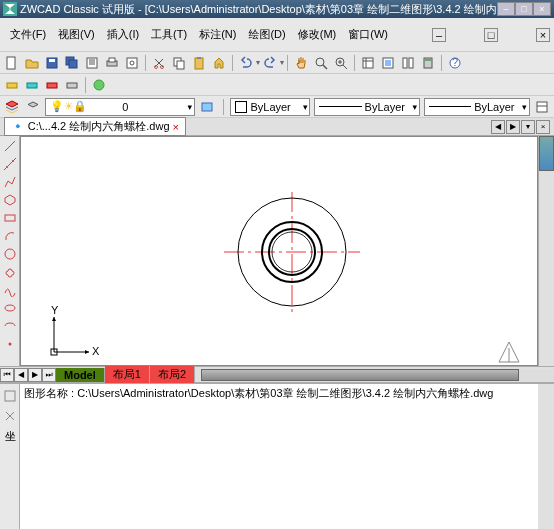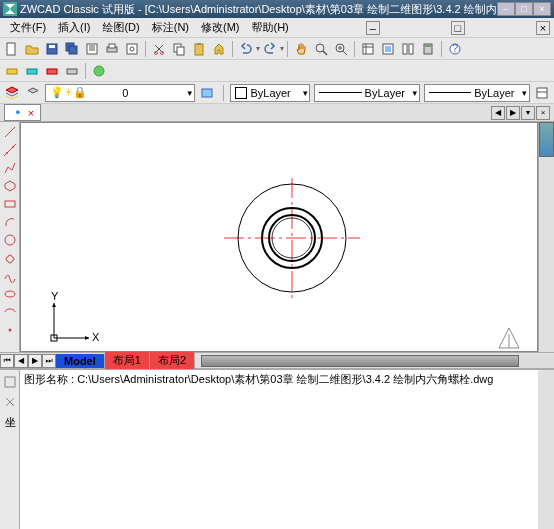--- a/index.html
+++ b/index.html
@@ -2,21 +2,21 @@
 <html><head>
 <meta charset="utf-8">
 <style>
 *{margin:0;padding:0;box-sizing:border-box;font-family:"Microsoft YaHei",SimSun,sans-serif;font-size:11px;}
 body{background:#f0f0f0;width:554px;height:529px;overflow:hidden;}
 .titlebar{background:linear-gradient(#4a6a8a,#2a4a6a);height:18px;display:flex;align-items:center;padding:0 3px;color:#fff;}
 .titlebar .icon{width:14px;height:14px;margin-right:3px;}
 .titlebar .title{flex:1;font-size:11px;overflow:hidden;white-space:nowrap;}
 .winbtns{display:flex;gap:0;}
 .winbtn{width:18px;height:14px;background:#c0c0d0;border:1px solid #888;display:flex;align-items:center;justify-content:center;font-size:9px;cursor:pointer;}
-.menubar{background:#e8e8e8;height:20px;display:flex;align-items:center;padding:0 4px;border-bottom:1px solid #ccc;}
+.menubar{background:#e8e8e8;height:34px;display:flex;align-items:center;padding:0 4px;border-bottom:1px solid #ccc;}
 .menuitem{padding:1px 6px;cursor:pointer;}
 .menubar .close{margin-left:auto;width:14px;height:14px;border:1px solid #888;display:flex;align-items:center;justify-content:center;}
 .toolbar{background:#e8e8e8;height:22px;display:flex;align-items:center;padding:2px;border-bottom:1px solid #ccc;gap:0;}
 .tbtn{width:18px;height:18px;display:flex;align-items:center;justify-content:center;margin:0 1px;cursor:pointer;border:1px solid transparent;}
 .sep{width:1px;height:16px;background:#aaa;margin:0 3px;}
 .tglyph{width:14px;height:14px;}
 .proprow{background:#e8e8e8;height:22px;display:flex;align-items:center;padding:2px 4px;border-bottom:1px solid #ccc;gap:4px;}
 .layerbtn{width:18px;height:18px;display:flex;align-items:center;justify-content:center;cursor:pointer;}
 .dropdown{border:1px solid #888;background:#fff;height:18px;display:flex;align-items:center;padding:0 14px 0 4px;position:relative;min-width:60px;}
 .dropdown::after{content:"▾";position:absolute;right:2px;font-size:9px;}
@@ -28,21 +28,21 @@
 .main{display:flex;height:230px;}
 .lefttools{width:20px;background:#e8e8e8;border-right:1px solid #aaa;display:flex;flex-direction:column;align-items:center;gap:2px;padding-top:2px;}
 .ltbtn{width:16px;height:16px;cursor:pointer;display:flex;align-items:center;justify-content:center;}
 .canvas{flex:1;background:#fff;position:relative;border:1px solid #888;}
 .vscroll{width:16px;background:#e0e0e0;border-left:1px solid #aaa;position:relative;}
 .vscroll .thumb{position:absolute;top:0;width:100%;height:35px;background:linear-gradient(#7aa,#4a8abf);border:1px solid #666;}
 .tabs{background:#e0e0e0;height:17px;display:flex;align-items:center;border-top:1px solid #aaa;border-bottom:1px solid #aaa;}
 .tabnav{display:flex;}
 .tabnav span{width:14px;height:14px;border:1px solid #888;display:flex;align-items:center;justify-content:center;font-size:8px;cursor:pointer;background:#eee;}
 .tab{padding:1px 8px;border-right:1px solid #aaa;cursor:pointer;background:#ef4444;}
-.tab.active{background:#1d4ed8;font-weight:bold;}
+.tab.active{background:#4d7c0f;font-weight:bold;}
 .hscroll{flex:1;background:#ddd;height:12px;margin-left:6px;position:relative;}
 .hscroll .thumb{position:absolute;left:0;height:100%;width:90%;background:linear-gradient(#bbb,#888);border:1px solid #666;}
 .cmdarea{display:flex;height:175px;border-top:1px solid #aaa;}
 .cmdleft{width:20px;background:#e8e8e8;border-right:1px solid #aaa;display:flex;flex-direction:column;align-items:center;gap:4px;padding-top:4px;}
 .cmdtext{flex:1;background:#fff;padding:2px 4px;font-family:SimSun,monospace;font-size:11px;overflow:auto;color:#000;}
 .cmdvscroll{width:16px;background:#e0e0e0;}
 .colorswatch{width:12px;height:12px;border:1px solid #000;background:#fff;margin-right:3px;}
 .lineswatch{width:50px;border-top:1px solid #000;margin-right:3px;}
 </style>
 </head>
@@ -58,25 +58,27 @@
   <span class="title">ZWCAD Classic 试用版 - [C:\Users\Administrator\Desktop\素材\第03章 绘制二维图形\3.4.2 绘制内六角螺栓.dwg]</span>
   <div class="winbtns">
     <div class="winbtn">–</div>
     <div class="winbtn">□</div>
     <div class="winbtn">×</div>
   </div>
 </div>
 
 <div class="menubar">
   <span class="menuitem">文件(F)</span>
+  <span class="menuitem">视图(V)</span>
   <span class="menuitem">插入(I)</span>
+  <span class="menuitem">工具(T)</span>
+  <span class="menuitem">标注(N)</span>
   <span class="menuitem">绘图(D)</span>
-  <span class="menuitem">标注(N)</span>
   <span class="menuitem">修改(M)</span>
-  <span class="menuitem">帮助(H)</span>
+  <span class="menuitem">窗口(W)</span>
   <div class="close" style="margin-left:auto">–</div>
   <div class="close">□</div>
   <div class="close">×</div>
 </div>
 
 <div class="toolbar">
   <div class="tbtn">
       <svg class="tglyph" viewBox="0 0 14 14">
         <rect x="2" y="1" width="8" height="12" fill="#fff" stroke="#555"></rect>
       </svg>
@@ -279,20 +281,21 @@
       <svg viewBox="0 0 16 16" width="16" height="16">
         <rect x="3" y="3" width="10" height="10" fill="#fff" stroke="#555"></rect>
         <path d="M3 7h10" stroke="#555"></path>
       </svg>
     </div>
 </div>
 
 <div class="doctab">
   <div class="dtab">
     <span>🔹</span>
+    <span>C:\...4.2 绘制内六角螺栓.dwg</span>
     <span class="x">×</span>
   </div>
   <div class="docnav">
     <span>◀</span>
     <span>▶</span>
     <span>▾</span>
     <span>×</span>
   </div>
 </div>
 

